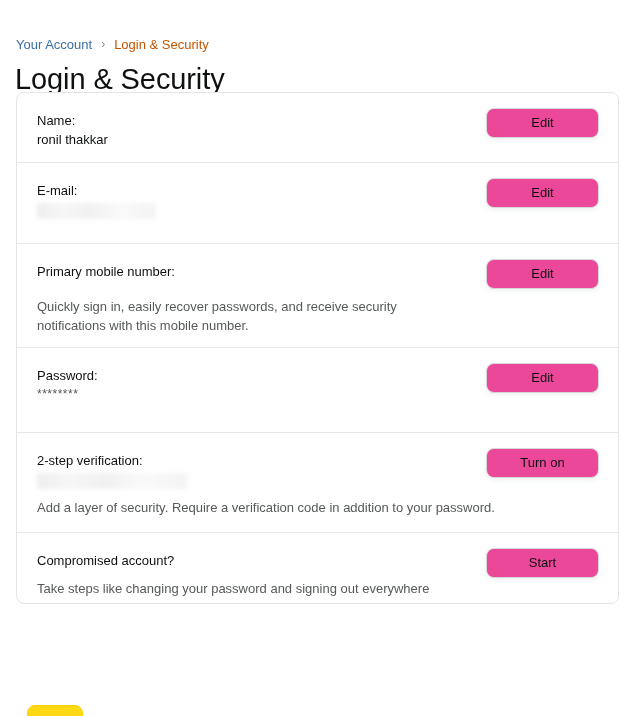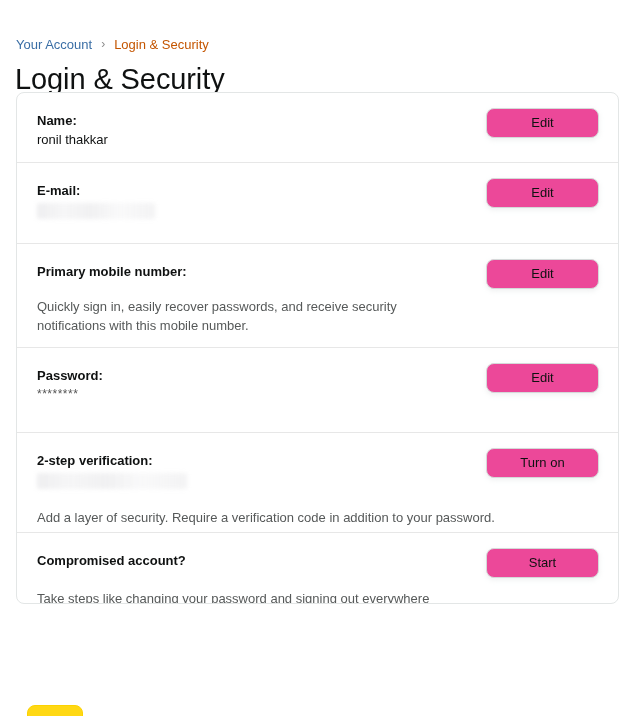--- a/index.html
+++ b/index.html
@@ -71,21 +71,21 @@
     padding: 18px 19px 18px 20px;
     border-bottom: 1px solid #e7e7e7;
     box-sizing: border-box;
   }
   .row:last-child {
     border-bottom: none;
   }
 
   .row-label {
     font-size: 13px;
-    font-weight: 700;
+    font-weight: 400;
     color: #0f1111;
     line-height: 19px;
     margin: 0;
   }
   .row-value {
     font-size: 13px;
     font-weight: 400;
     color: #0f1111;
     line-height: 19px;
     margin: 0;
@@ -97,21 +97,21 @@
   }
   .row-desc {
     font-size: 13px;
     font-weight: 400;
     color: #565959;
     line-height: 19px;
     margin: 16px 0 0 0;
     max-width: 420px;
   }
   .row-desc.tight {
-    margin-top: 19px;
+    margin-top: 9px;
     max-width: 470px;
   }
 
   
   .redacted {
     height: 16px;
     margin-top: 3px;
     width: 150px;
     background: linear-gradient(90deg,
       rgba(200,200,205,0.30) 0%,

